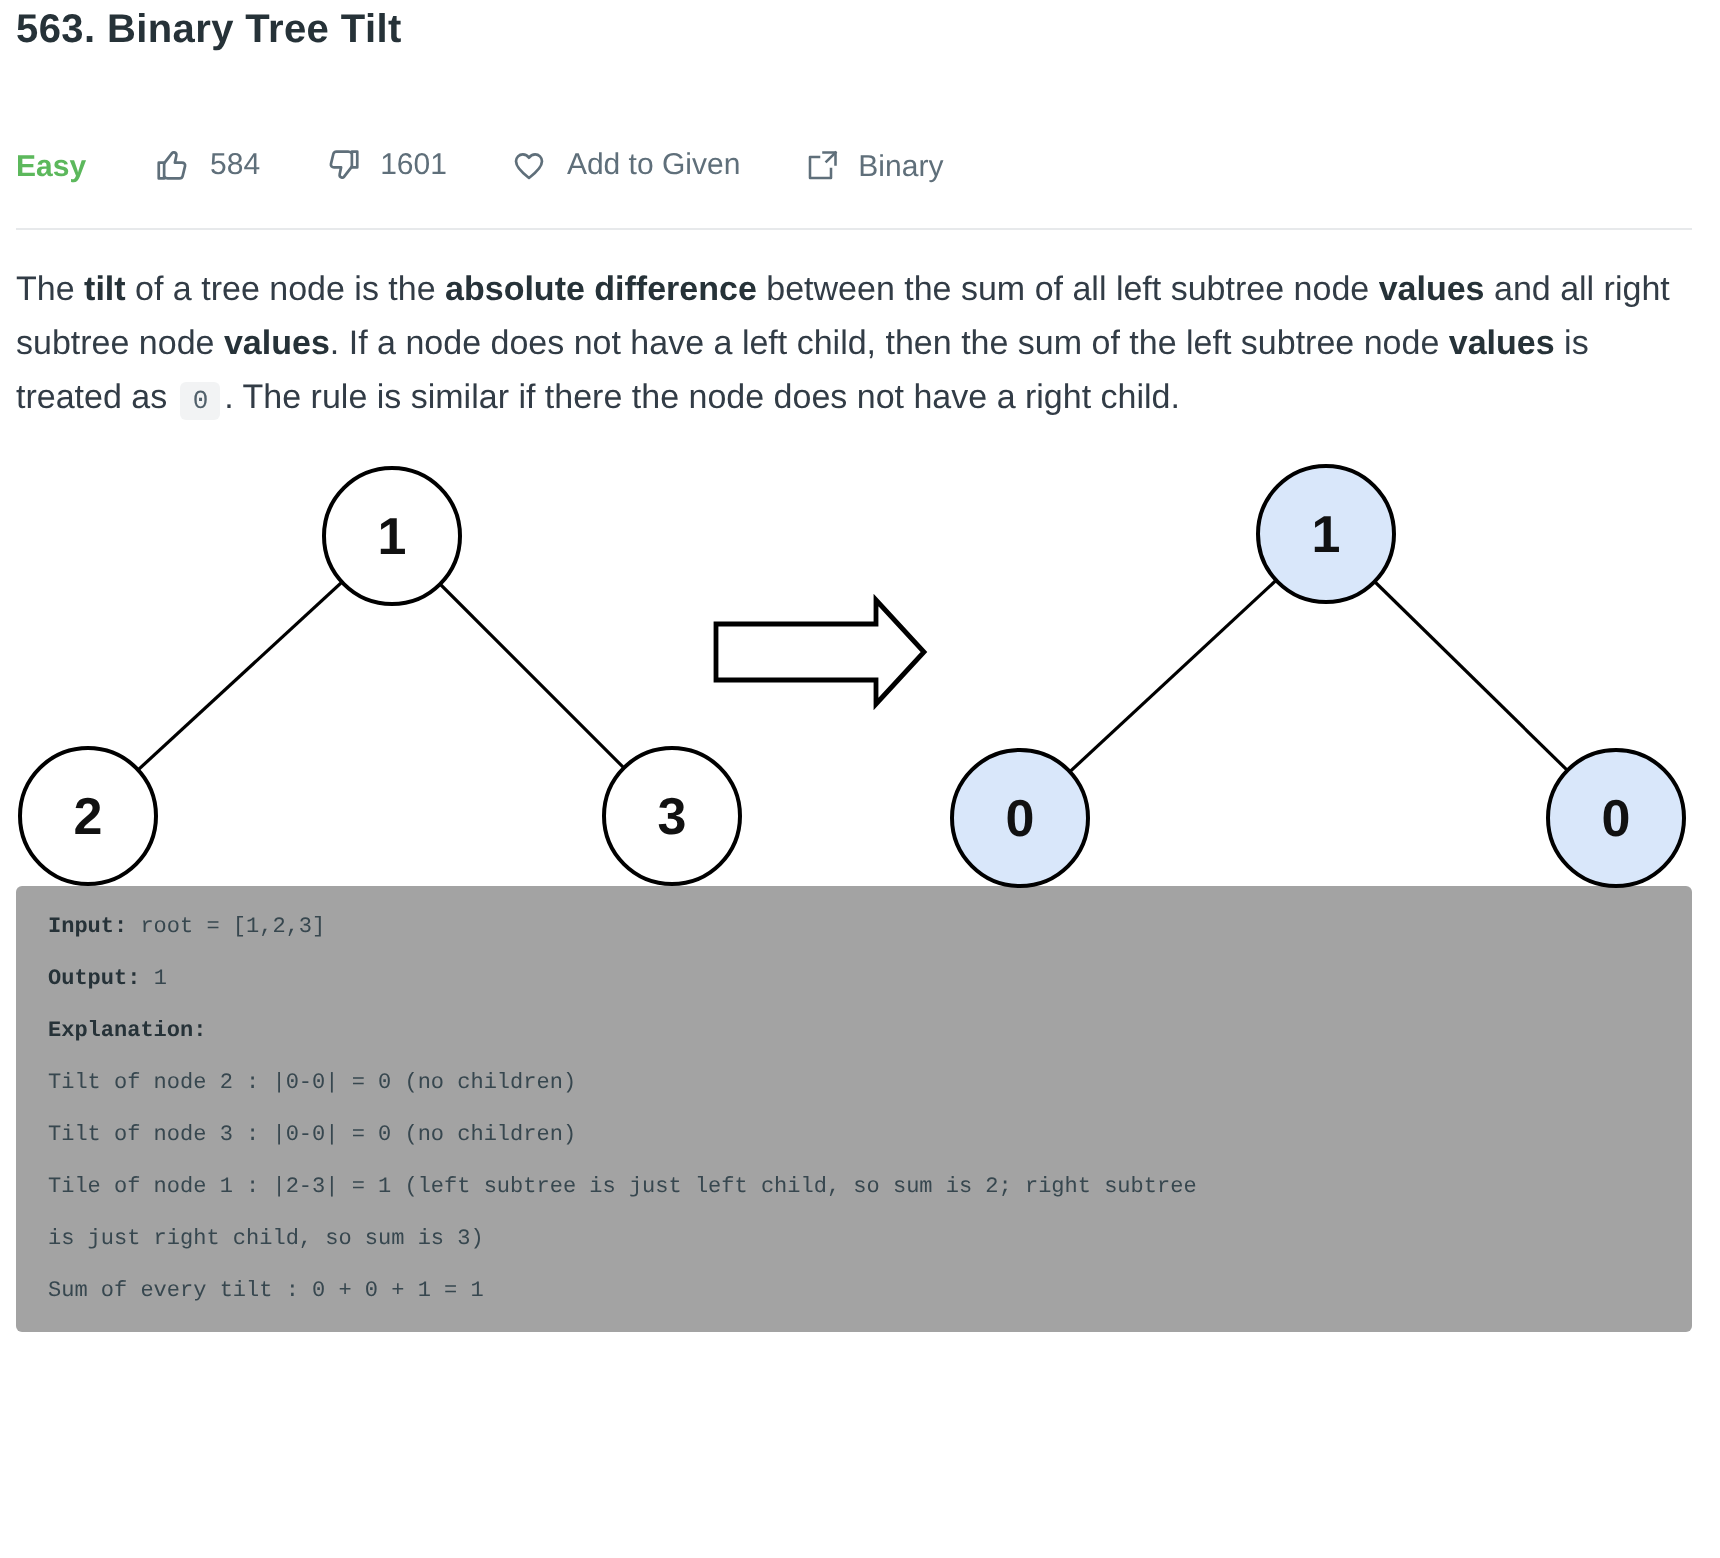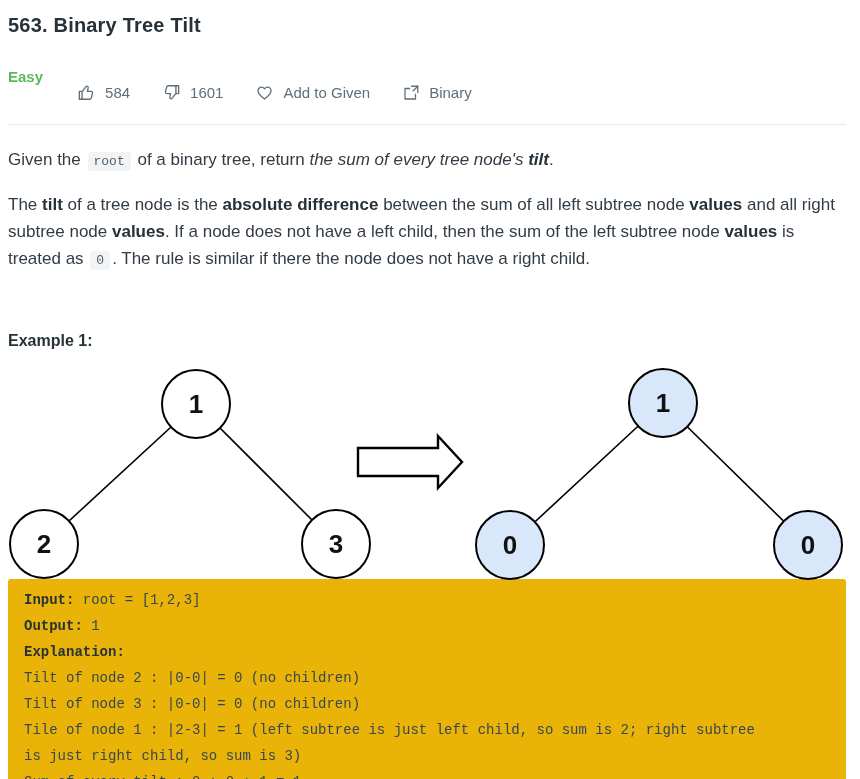--- a/index.html
+++ b/index.html
@@ -6,27 +6,27 @@
   html,body { background:#ffffff; }
   body {
     width:860px; height:779px; overflow:hidden;
     font-family:"Liberation Sans", sans-serif;
     color:#2f3b45;
   }
   .page { padding:0 14px 0 8px; }
 
   
   .title {
-    margin-top:14px;
+    margin-top:4px;
     font-size:20px; font-weight:bold; color:#263238;
     letter-spacing:.2px;
   }
   .meta {
     margin-top:13px;
-    display:flex; align-items:center;
+    display:flex; align-items:flex-end;
     font-size:15px; color:#5f6f7a;
   }
   .difficulty { color:#5cb85c; font-weight:bold; margin-right:34px; }
   .meta-group { display:flex; align-items:center; margin-right:32px; cursor:pointer;margin-top:33px; }
   .meta-group .icon { display:inline-flex; margin-right:9px; color:#5f6f7a; }
   .divider { border:none; border-top:1px solid #e7e9eb; margin-top:22px; }
 
   
   .desc { font-size:17px; line-height:27px; color:#323c46; }
   .p1 { margin-top:21px; }
@@ -54,25 +54,25 @@
     background:#fff;
     display:flex; align-items:center; justify-content:center;
     font-size:26px; font-weight:bold; color:#111;
     font-family:"Liberation Sans",sans-serif;
   }
   .node.blue { background:#d9e7fa; }
 
   
   pre.example-code {
     margin-top:0;
-    background:#eab308;
+    background:#a3a3a3;
     border-radius:3px;
     padding:8px 16px 7px;
     font-family:"Liberation Mono","DejaVu Sans Mono",monospace;
-    font-size:14px; line-height:26px; color:#37474f;
+    font-size:11px; line-height:26px; color:#37474f;
     white-space:pre-wrap;
   }
   pre.example-code b { font-weight:bold; color:#263238; }
   .code-line { min-height:26px; }
 </style>
 </head>
 <body>
 
 <div class="page">
 
@@ -119,25 +119,23 @@
           <path d="M13 3h8v8"></path>
           <path d="M21 3l-6 6"></path>
         </svg>
       </span>
       <span>Binary</span>
     </span>
   </div>
 
   <hr class="divider">
 
-  <p class="desc p1"><span>Given the </span><code class="code-inline">root</code><span> of a binary tree, return </span><i>the sum of every tree node's </i><i><b>tilt</b></i><span>.</span></p>
 
   <p class="desc p2"><span>The </span><b>tilt</b><span> of a tree node is the </span><b>absolute difference</b><span> between the sum of all left subtree node </span><b>values</b><span> and all right subtree node </span><b>values</b><span>. If a node does not have a left child, then the sum of the left subtree node </span><b>values</b><span> is treated as </span><code class="code-inline">0</code><span>. The rule is similar if there the node does not have a right child.</span></p>
 
-  <div class="example-h">Example 1:</div>
 
   <div class="diagram">
     <svg class="edges" width="838" height="221" viewBox="0 0 838 221">
       <line x1="188" y1="46" x2="36" y2="186"></line>
       <line x1="188" y1="46" x2="328" y2="186"></line>
       <line x1="655" y1="45" x2="502" y2="187"></line>
       <line x1="655" y1="45" x2="800" y2="187"></line>
       <polygon points="350,90 430,90 430,78 454,104 430,130 430,118 350,118"></polygon>
     </svg>
     <div class="node" style="left:153px; top:11px;">1</div>

